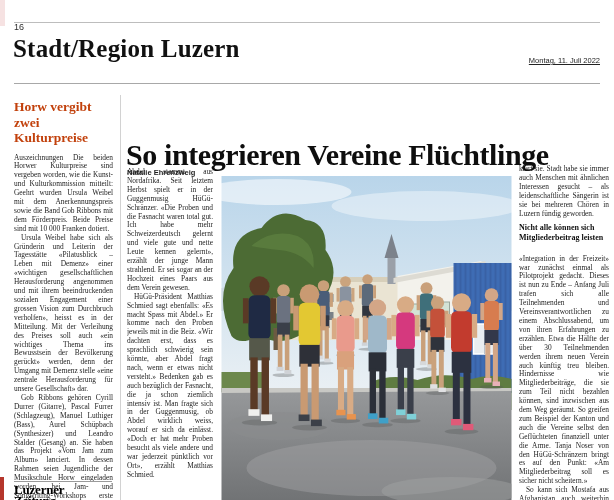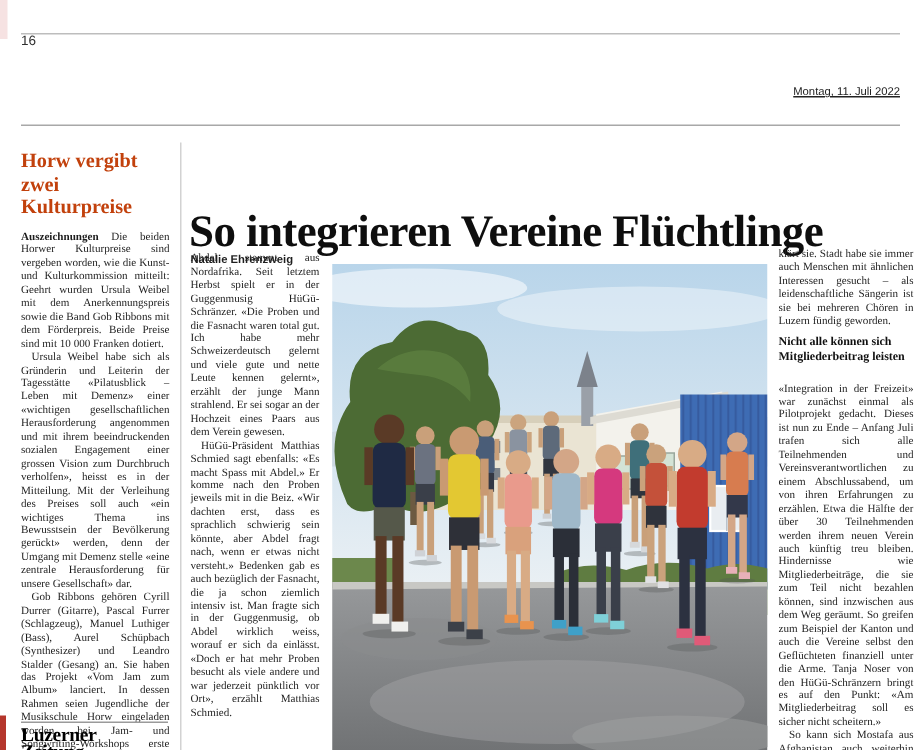--- a/index.html
+++ b/index.html
@@ -12,36 +12,37 @@
   .section-title{font:700 25px/26px "Liberation Serif",serif;color:#111;letter-spacing:.2px;}
   .date{font:400 7.5px "Liberation Sans",sans-serif;color:#222;}
   .la-head{font:700 13.5px/15.5px "Liberation Serif",serif;color:#c2410c;}
   .headline{font:700 30px/32px "Liberation Serif",serif;letter-spacing:-.4px;color:#0e0e0e;white-space:nowrap;}
   .lead{font:700 10px/12px "Liberation Serif",serif;color:#161616;}
   .byline{font:700 7.5px "Liberation Sans",sans-serif;color:#1f1f1f;}
   .textcol{overflow:hidden;}
   .textcol p{margin:0;font-size:7.4px;line-height:8.9px;text-align:justify;color:#1d1d1d;}
   .textcol p.ind{text-indent:7px;font-family:Liberation Serif, serif;}
   .textcol h4{margin:5px 0 12px;font:700 8px/9.6px "Liberation Serif",serif;color:#101010;}
-  .textcol .kick{font-weight:700;margin-top:18px;}
+  .textcol .kick{font-weight:400;margin-top:18px;}
   .masthead{font:700 13px/10.5px "Liberation Serif",serif;letter-spacing:-.2px;color:#000;}
   .edge-top{position:absolute;left:0;top:0;width:5px;height:26px;background:#f6e2e2;}
   .edge-bottom{position:absolute;left:0;top:477px;width:4px;height:23px;background:#b5362c;}
   figure{margin:0;}
 </style>
 </head>
 <body>
 
 <div class="page">
 
   <div class="edge-top"></div>
   <div class="edge-bottom"></div>
 
   <div class="abs pagenum" style="left:14px;top:6px;margin-top:16px;">16</div>
   <div class="hrule" style="left:14px;top:22px;width:586px;background:#bdbdbd;"></div>
+  <div class="abs section-title" style="left:13px;top:36px;">Stadt/Region Luzern</div>
   <div class="abs date" style="right:14px;top:56px;text-decoration:underline;">Montag, 11. Juli 2022</div>
   <div class="hrule" style="left:14px;top:83px;width:586px;"></div>
 
   <div class="vrule" style="left:120px;top:95px;height:405px;"></div>
 
   <div class="abs" style="left:14px;top:99px;width:99px;">
     <div class="la-head">Horw vergibt zwei Kulturpreise</div>
     <div class="textcol" style="margin-top:8px;height:352px;">
         <p><span class="kick">Auszeichnungen </span>Die beiden Horwer Kulturpreise sind vergeben worden, wie die Kunst- und Kulturkommission mitteilt: Geehrt wurden Ursula Weibel mit dem Anerkennungspreis sowie die Band Gob Ribbons mit dem Förderpreis. Beide Preise sind mit 10 000 Franken dotiert.</p>
         <p class="ind">Ursula Weibel habe sich als Gründerin und Leiterin der Tagesstätte «Pilatusblick – Leben mit Demenz» einer «wichtigen gesellschaftlichen Herausforderung angenommen und mit ihrem beeindruckenden sozialen Engagement einer grossen Vision zum Durchbruch verholfen», heisst es in der Mitteilung. Mit der Verleihung des Preises soll auch «ein wichtiges Thema ins Bewusstsein der Bevölkerung gerückt» werden, denn der Umgang mit Demenz stelle «eine zentrale Herausforderung für unsere Gesellschaft» dar.</p>

